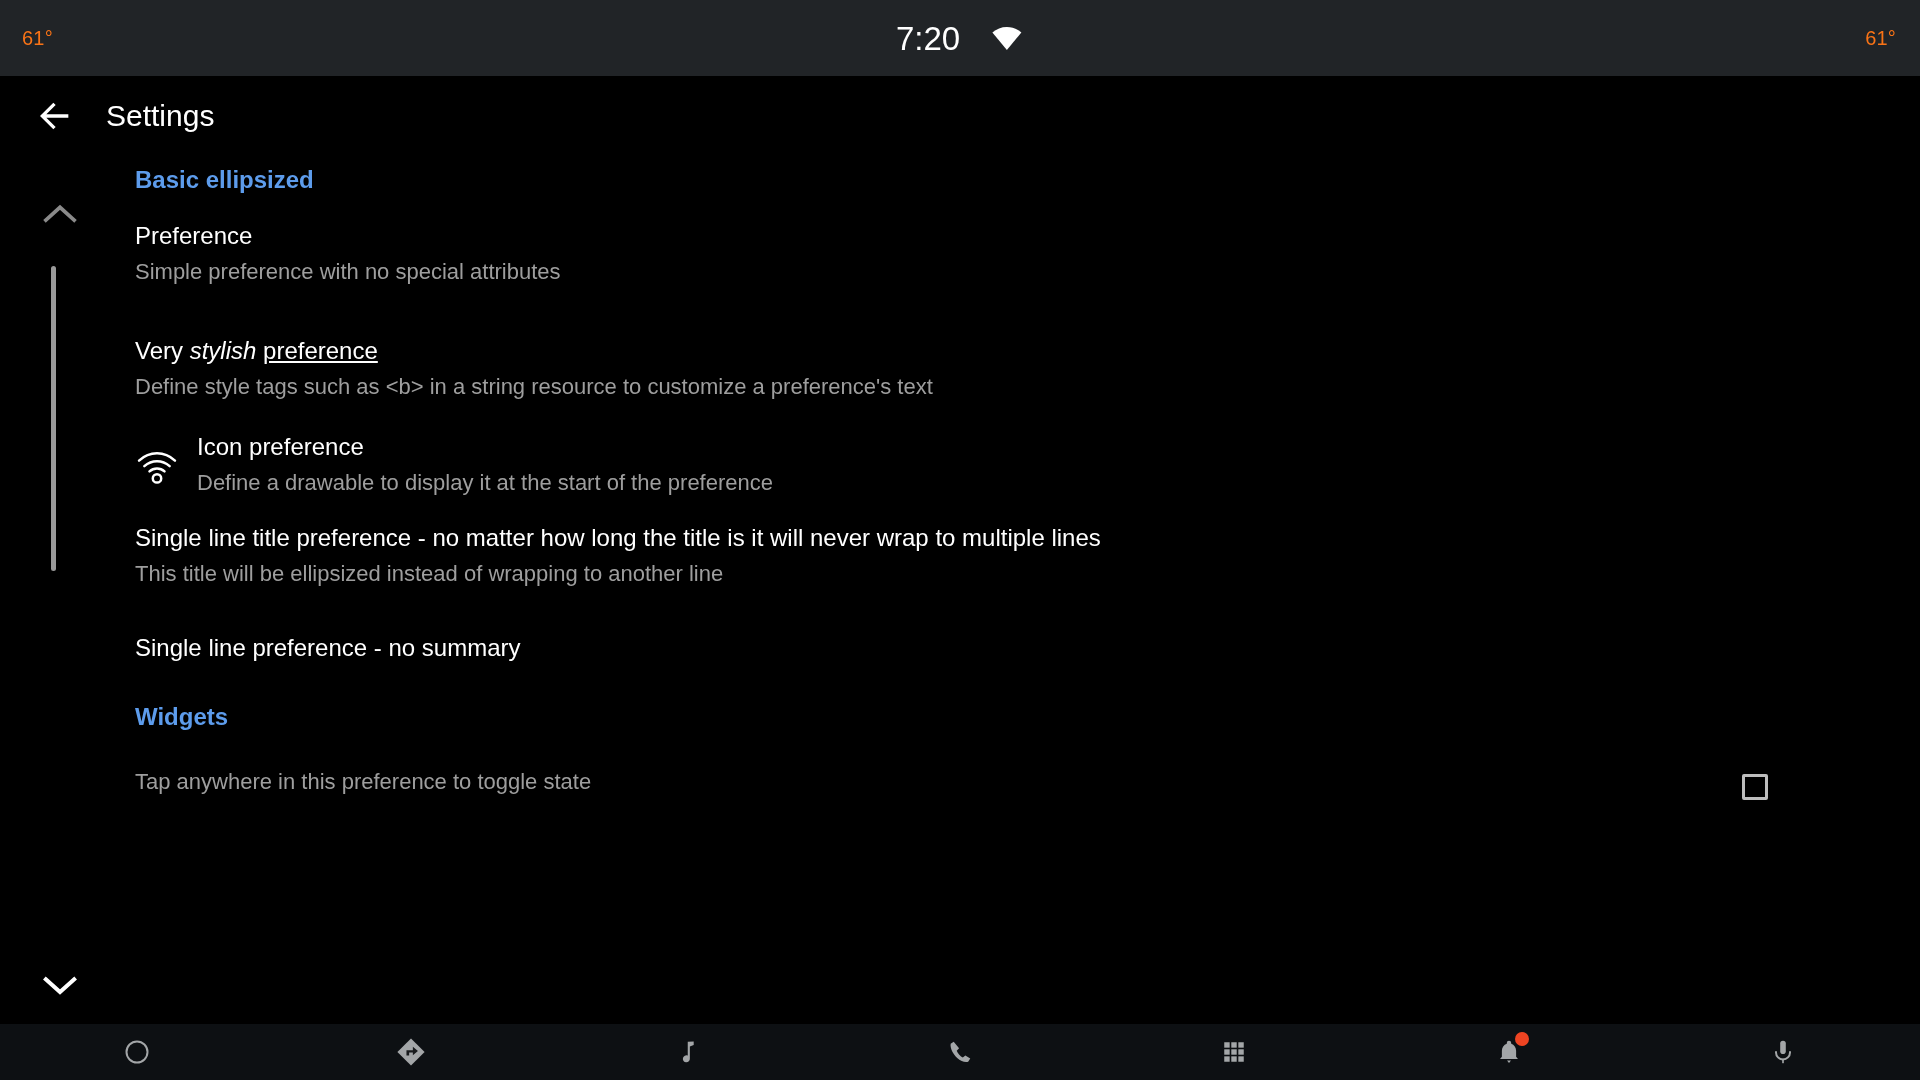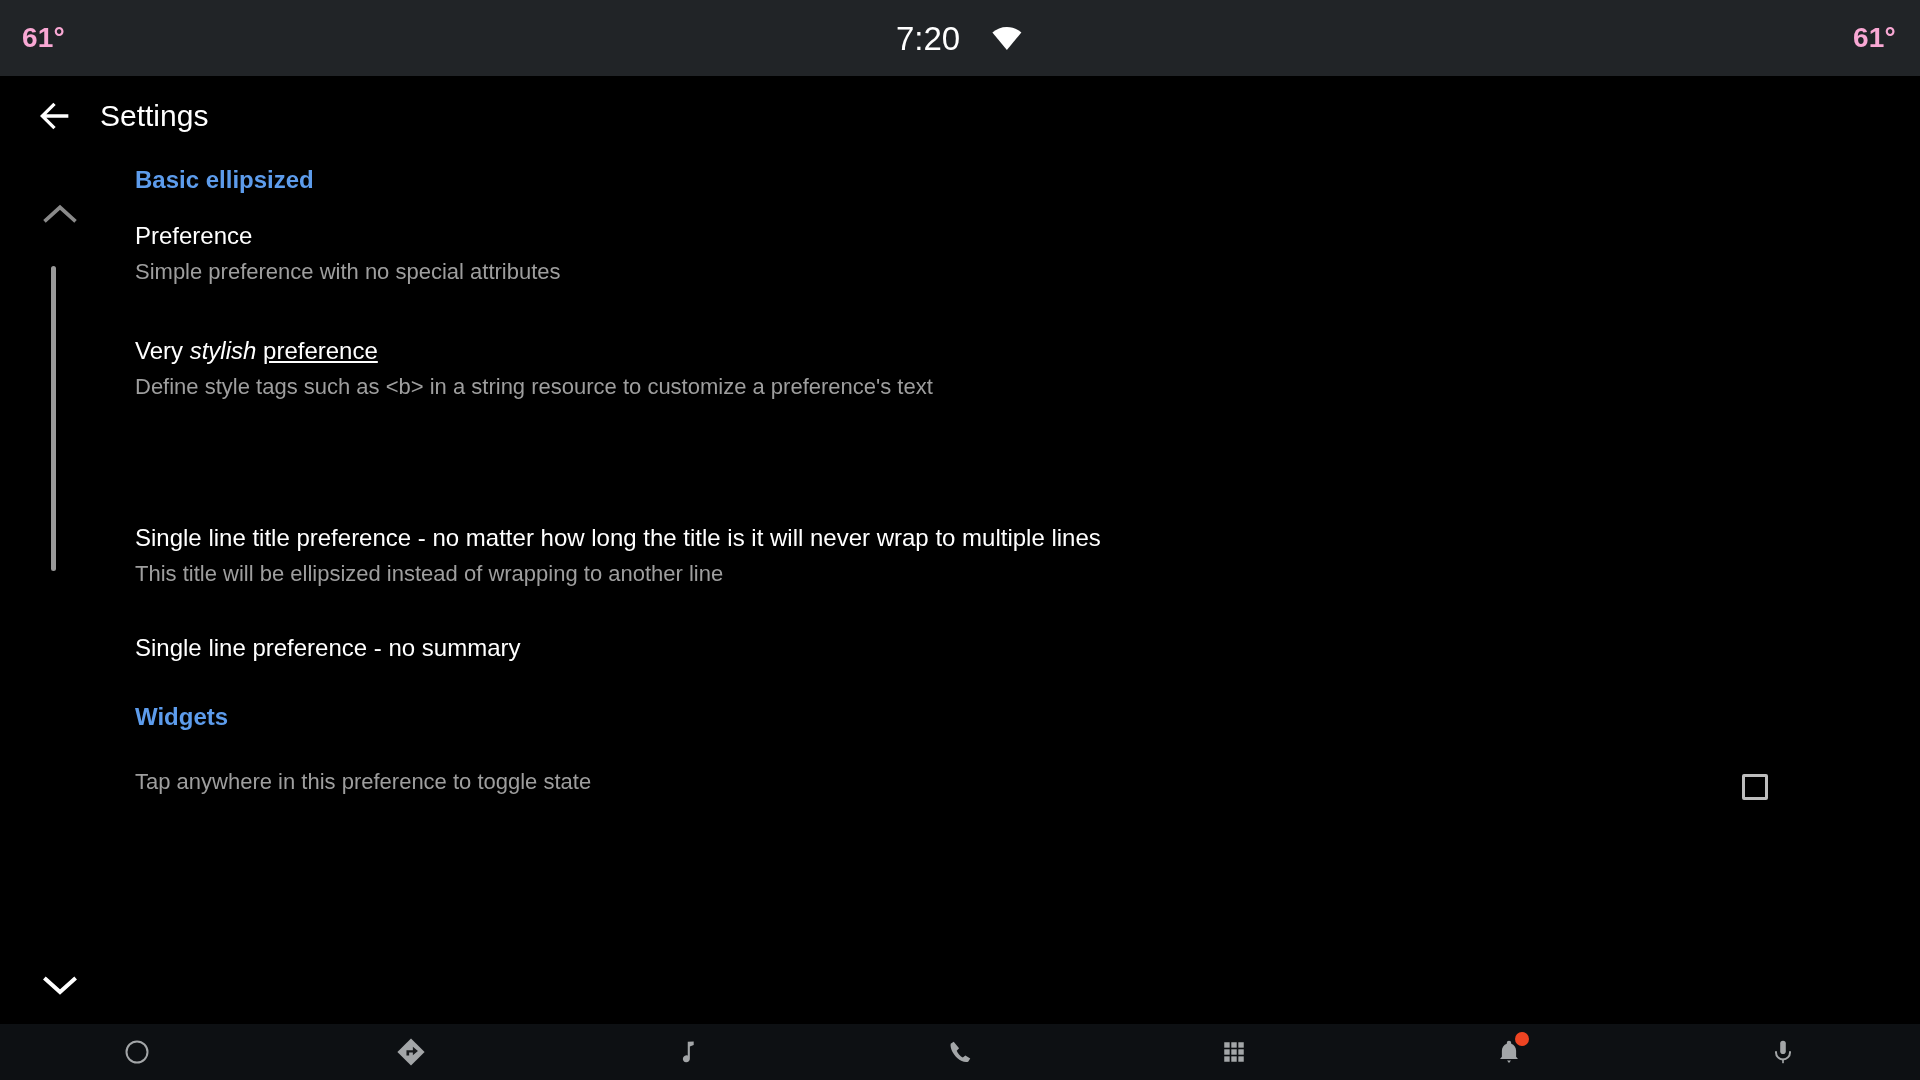--- a/index.html
+++ b/index.html
@@ -16,23 +16,22 @@
   }
 
   
   .status-bar {
     position:absolute; top:0; left:0;
     width:1920px; height:76px;
     background:#212427;
     display:flex; align-items:center;
   }
   .status-temp {
-    color:#f9a8d4; font-size:28px; letter-spacing:.2px;
+    color:#f97316; font-size:20px; letter-spacing:.2px;
     line-height:1;
-    font-weight:bold;
   }
   .status-temp.left  { position:absolute; left:22px; }
   .status-temp.right { position:absolute; right:24px; }
   .status-center {
     position:absolute; left:50%; transform:translateX(-50%);
     display:flex; align-items:center; gap:30px;
   }
   .status-clock { color:#fff; font-size:33px; line-height:1; }
   .wifi-status-icon { display:block; }
 
@@ -41,21 +40,21 @@
     position:absolute; top:76px; left:0;
     width:1920px; height:80px;
     display:flex; align-items:center;
   }
   .back-btn {
     width:62px; height:62px; margin-left:24px;
     display:flex; align-items:center; justify-content:center;
     cursor:pointer;
   }
   .toolbar-title {
-    color:#ffffff; font-size:30px; margin-left:14px;
+    color:#ffffff; font-size:30px; margin-left:20px;
     line-height:1;
   }
 
   
   .content {
     position:absolute; top:156px; left:0;
     width:1920px; height:868px;
     overflow:hidden;
   }
 
@@ -191,20 +190,34 @@
       <div class="pref-summary">Simple preference with no special attributes</div>
     </div>
 
     <div class="pref" style="top:181px;">
       <div class="pref-title styled">
         <b>Very</b><span> </span><i>stylish</i><span> </span><u>preference</u>
       </div>
       <div class="pref-summary">Define style tags such as &lt;b&gt; in a string resource to customize a preference's text</div>
     </div>
 
+    <div class="pref with-icon" style="top:277px;">
+      <div class="pref-icon">
+        <svg width="44" height="44" viewBox="0 0 24 24">
+          <path d="M2.2 9.6 C5.0 7.0 8.3 5.6 12 5.6 C15.7 5.6 19.0 7.0 21.8 9.6" stroke="#ffffff" stroke-width="1.35" fill="none" stroke-linecap="round"></path>
+          <path d="M5.1 12.6 C7.0 10.9 9.4 9.9 12 9.9 C14.6 9.9 17.0 10.9 18.9 12.6" stroke="#ffffff" stroke-width="1.35" fill="none" stroke-linecap="round"></path>
+          <path d="M7.9 15.5 C9.0 14.5 10.4 13.9 12 13.9 C13.6 13.9 15.0 14.5 16.1 15.5" stroke="#ffffff" stroke-width="1.35" fill="none" stroke-linecap="round"></path>
+          <circle cx="12" cy="19.3" r="2.3" stroke="#ffffff" stroke-width="1.35" fill="none"></circle>
+        </svg>
+      </div>
+      <div>
+        <div class="pref-title">Icon preference</div>
+        <div class="pref-summary">Define a drawable to display it at the start of the preference</div>
+      </div>
+    </div>
 
     <div class="pref" style="top:478px;">
       <div class="pref-title">Single line preference - no summary</div>
     </div>
 
     <div class="pref" style="top:368px; width:1760px;">
       <div class="pref-title" style="overflow:hidden; text-overflow:ellipsis;">Single line title preference - no matter how long the title is it will never wrap to multiple lines</div>
       <div class="pref-summary">This title will be ellipsized instead of wrapping to another line</div>
     </div>
 

